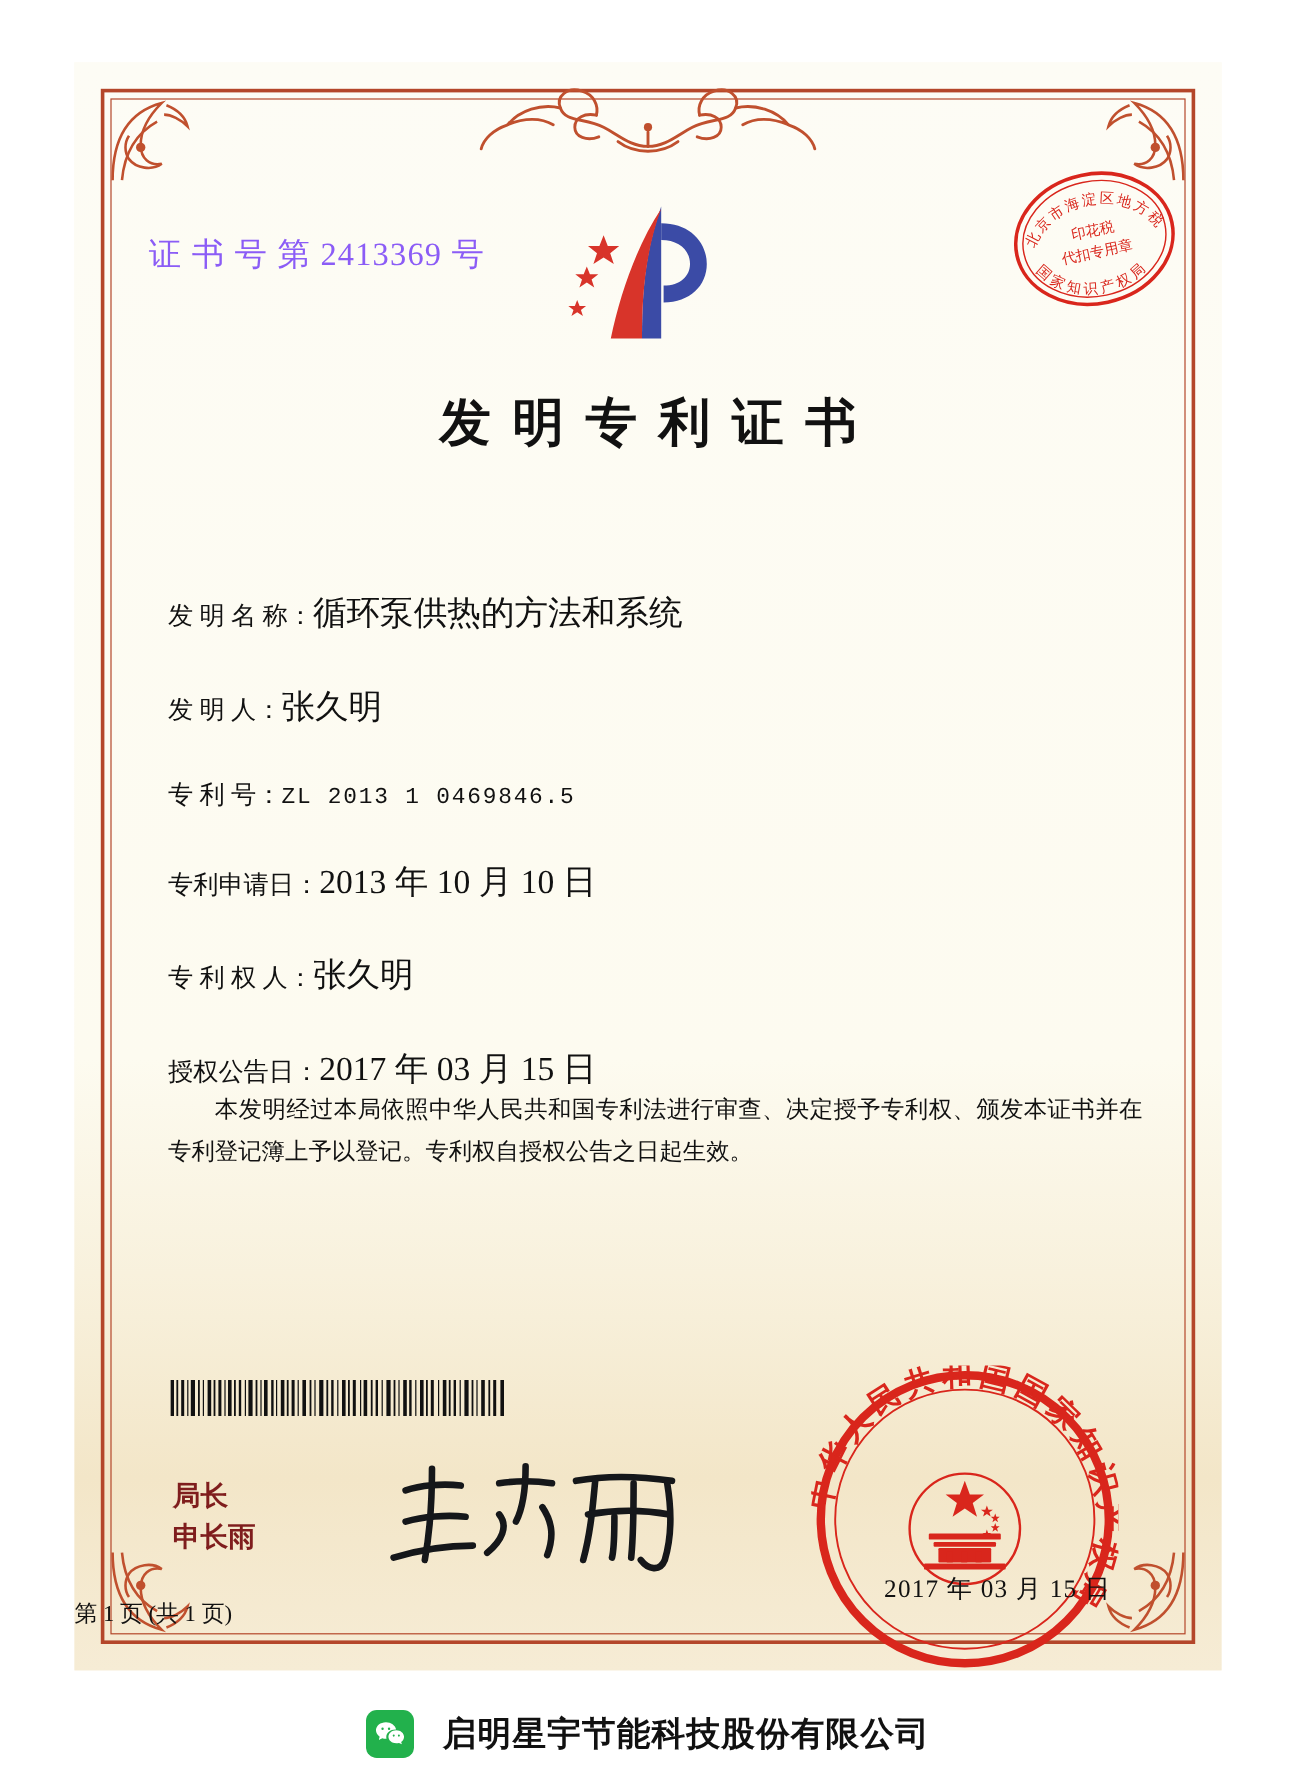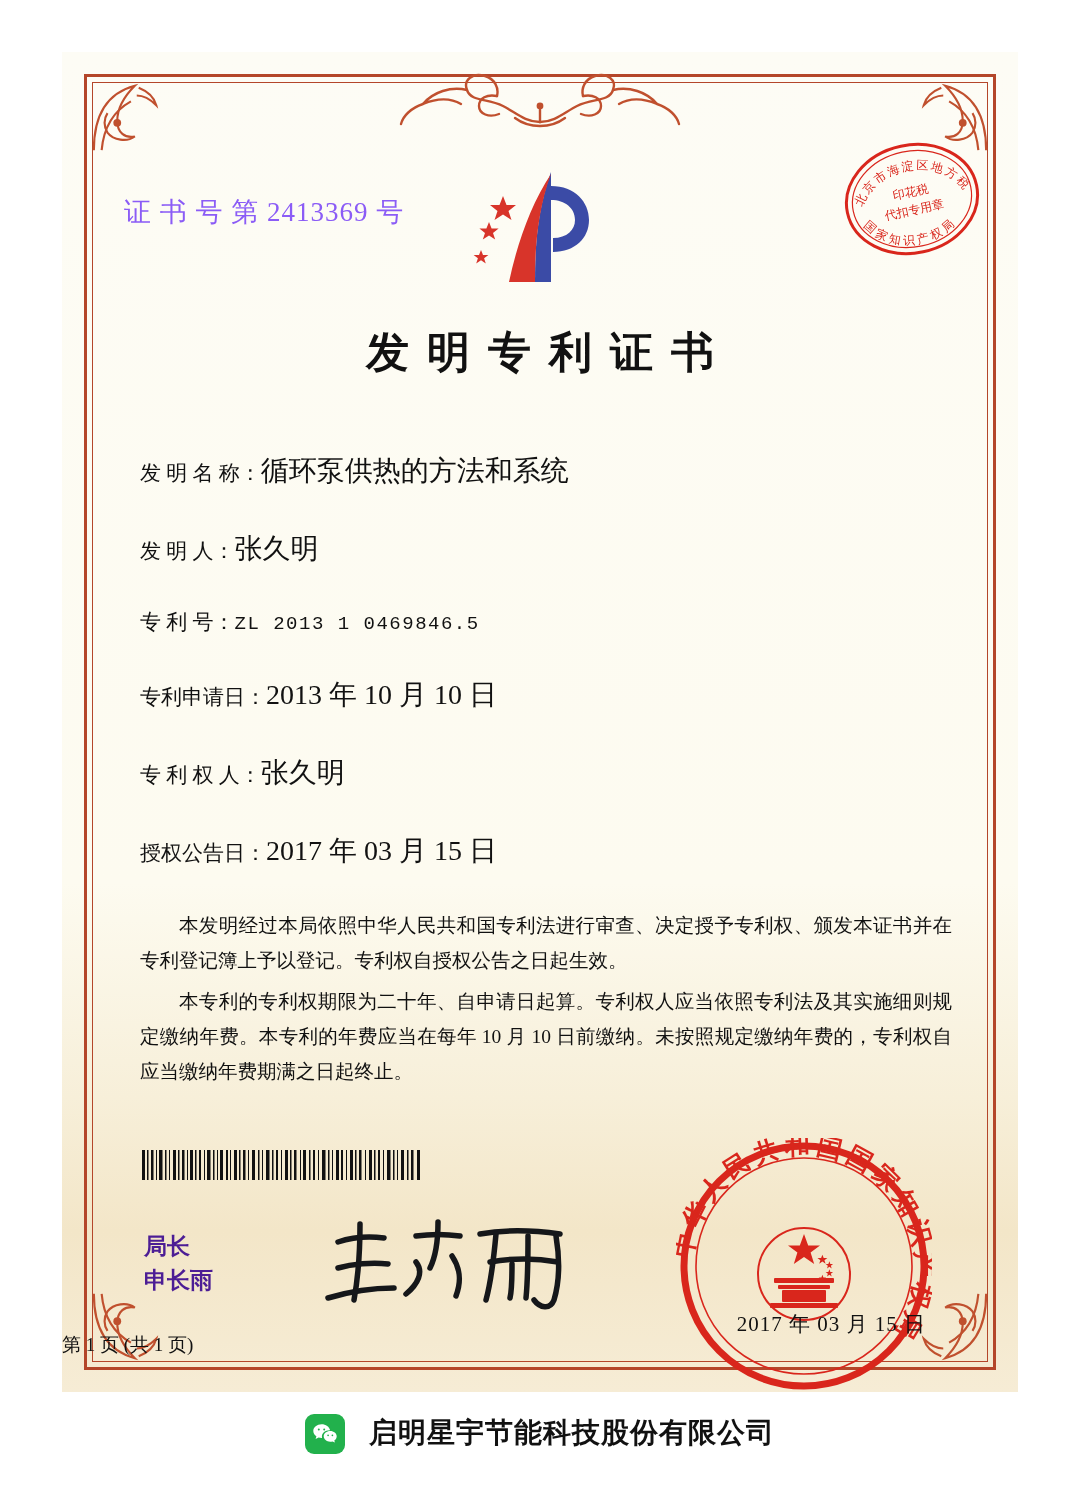--- a/index.html
+++ b/index.html
@@ -124,20 +124,21 @@
     left: 78px;
     top: 400px;
     width: 800px;
   }
   .field-row {
     display: flex;
     align-items: baseline;
     margin-bottom: 40px;
     font-size: 21px;
     color: #111;
+    margin-top: 40px;
   }
   .field-label {
     white-space: nowrap;
     font-family: "Liberation Serif", serif;
   }
   .field-value {
     font-family: "Liberation Serif", serif;
     font-size: 28px;
     color: #111;
   }
@@ -175,21 +176,21 @@
   }
   .barcode svg { display:block; width:100%; height:100%; }
 
   
   .sig-label {
     position: absolute;
     left: 82px;
     top: 1178px;
     font-size: 23px;
     line-height: 34px;
-    color: #4c1d95;
+    color: #7f1d1d;
     font-weight: 600;
     font-family: "Liberation Serif", serif;
   }
   .sig-hand {
     position: absolute;
     left: 258px;
     top: 1160px;
     width: 260px;
     height: 100px;
     color: #15171a;
@@ -228,21 +229,21 @@
   }
 
   
   .footer {
     position: absolute;
     left: 0;
     right: 0;
     bottom: 16px;
     height: 62px;
     display: flex;
-    align-items: flex-start;
+    align-items: center;
     justify-content: center;
     gap: 24px;
   }
   .wechat-icon {
     width: 40px;
     height: 40px;
     border-radius: 9px;
     background: #22b14c;
     display: flex;
     align-items: center;
@@ -373,21 +374,20 @@
       <span class="field-value">张久明</span>
     </div>
     <div class="field-row">
       <span class="field-label">授权公告日：</span>
       <span class="field-value">2017 年 03 月 15 日</span>
     </div>
   </div>
 
   <div class="paras">
     <p>本发明经过本局依照中华人民共和国专利法进行审查、决定授予专利权、颁发本证书并在专利登记簿上予以登记。专利权自授权公告之日起生效。</p>
-    <p>本专利的专利权期限为二十年、自申请日起算。专利权人应当依照专利法及其实施细则规定缴纳年费。本专利的年费应当在每年 10 月 10 日前缴纳。未按照规定缴纳年费的，专利权自应当缴纳年费期满之日起终止。</p>
   </div>
 
   <div class="barcode">
     <svg viewBox="0 0 280 30" preserveAspectRatio="none">
       <g fill="#111">
         <rect x="0" y="0" width="3" height="30"></rect>
           <rect x="5" y="0" width="1.5" height="30"></rect>
         <rect x="9" y="0" width="2.5" height="30"></rect>
           <rect x="14" y="0" width="1" height="30"></rect>
         <rect x="17" y="0" width="3.5" height="30"></rect>

